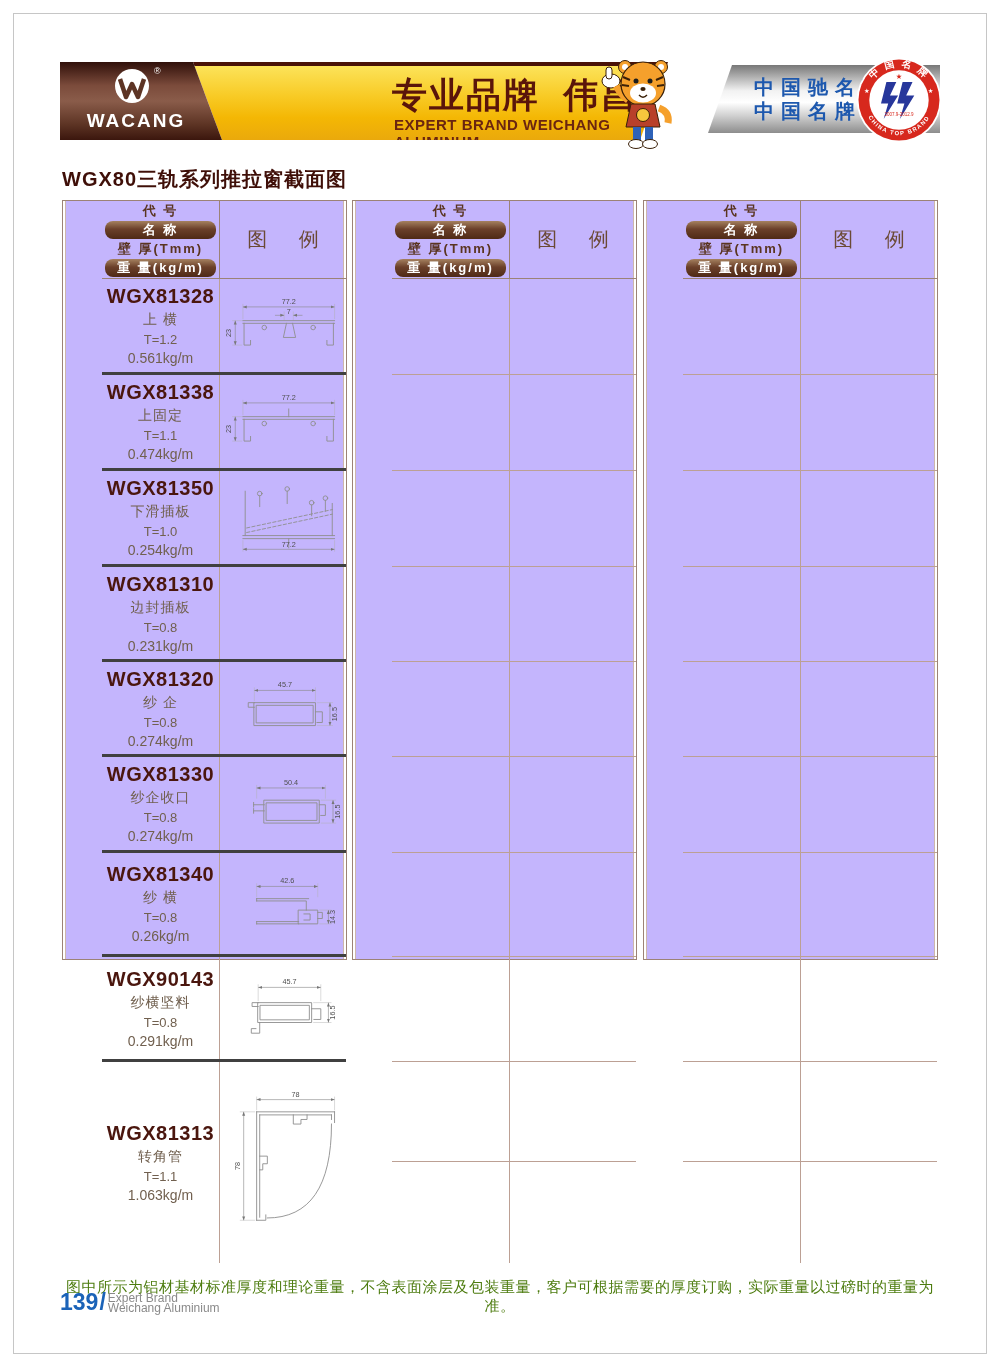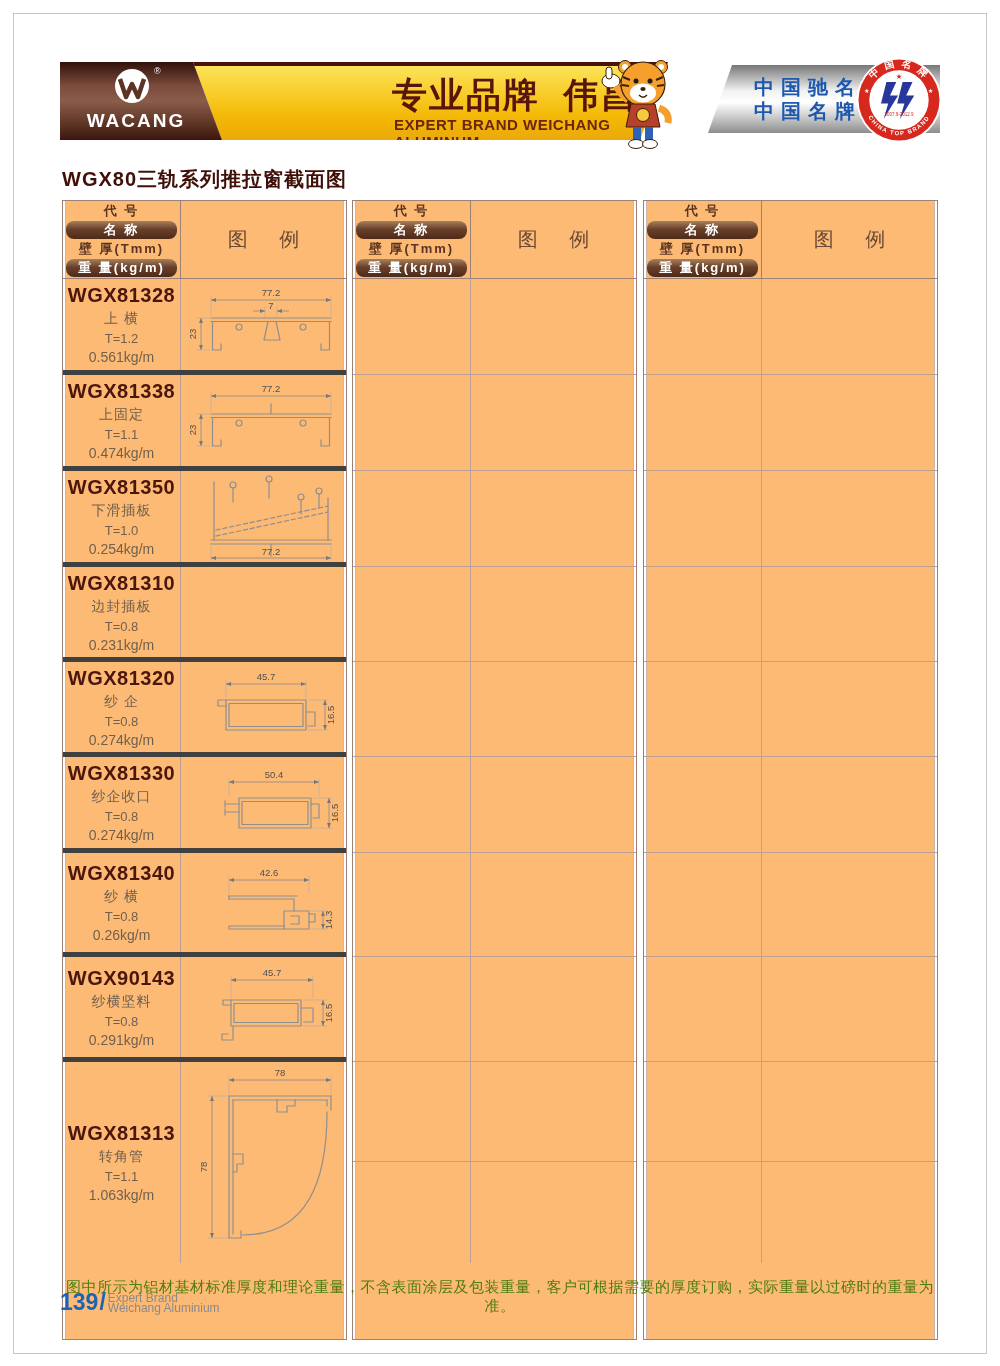--- a/index.html
+++ b/index.html
@@ -34,33 +34,34 @@
   }
   .silver-text{position:absolute;left:100px;top:10px;width:180px;text-align:center;font-size:20px;font-weight:bold;color:#1d58ae;letter-spacing:7px;line-height:24px;white-space:nowrap;}
   .badge{position:absolute;left:794px;top:-7px;width:90px;height:90px;}
 
   
   .page-title{position:absolute;left:62px;top:166px;font-size:20px;font-weight:bold;color:#3f0f08;letter-spacing:1px;}
 
   
   .wtable{position:absolute;left:62px;top:200px;width:876px;height:1062px;}
   .tgroup{
-    position:absolute;top:0;height:1140px;border:1px solid #9c8276;box-sizing:border-box;background:#fdba74;
+    position:absolute;top:0;height:760px;border:1px solid #9c8276;box-sizing:border-box;background:#c4b5fd;
     box-shadow:inset 2px 0 0 #fff,inset 3px 0 0 #cdb6ab,inset -2px 0 0 #fff,inset -3px 0 0 #cdb6ab;
+    padding-left:39px;
   }
   .g1{left:0;width:285px;}
   .g2{left:290px;width:285px;}
   .g3{left:581px;width:295px;}
   .ghead{height:78px;display:flex;border-bottom:1px solid #9c8276;box-sizing:border-box;}
   .ghead-left{width:118px;border-right:1px solid #9c8276;box-sizing:border-box;display:flex;flex-direction:column;padding:1px 3px;}
   .hc{flex:1;display:flex;align-items:center;justify-content:center;font-weight:bold;font-size:13px;letter-spacing:2px;white-space:nowrap;}
   .hc.plain{color:#5a3420;}
   .hc.bar{background:linear-gradient(180deg,#a5815f 0%,#6b402a 45%,#4f2a16 100%);color:#fff;border-radius:8px;margin:1px 0;}
   .ghead-right{flex:1;display:flex;align-items:center;justify-content:center;font-size:20px;color:#6b4a35;letter-spacing:13px;text-indent:13px;white-space:nowrap;}
-  .trow{display:flex;border-bottom:5px solid #404040;box-sizing:border-box;}
+  .trow{display:flex;border-bottom:3px solid #404040;box-sizing:border-box;}
   .trow.last{border-bottom:none;}
   .tcode{width:118px;border-right:1px solid #bca094;box-sizing:border-box;display:flex;flex-direction:column;align-items:center;justify-content:center;gap:3px;text-align:center;}
   .tdiag{flex:1;display:flex;align-items:center;justify-content:center;overflow:hidden;}
   .code{font-size:20px;font-weight:bold;color:#4a160e;letter-spacing:0.5px;}
   .pname{font-size:14px;color:#71604f;letter-spacing:1px;}
   .pthick{font-size:13px;color:#71604f;text-align:center;}
   .pweight{font-size:14px;color:#71604f;}
   .erow{display:flex;border-bottom:1px solid #bca094;box-sizing:border-box;}
   .erow.last{border-bottom:none;}
   .ecode{width:118px;border-right:1px solid #bca094;box-sizing:border-box;}

